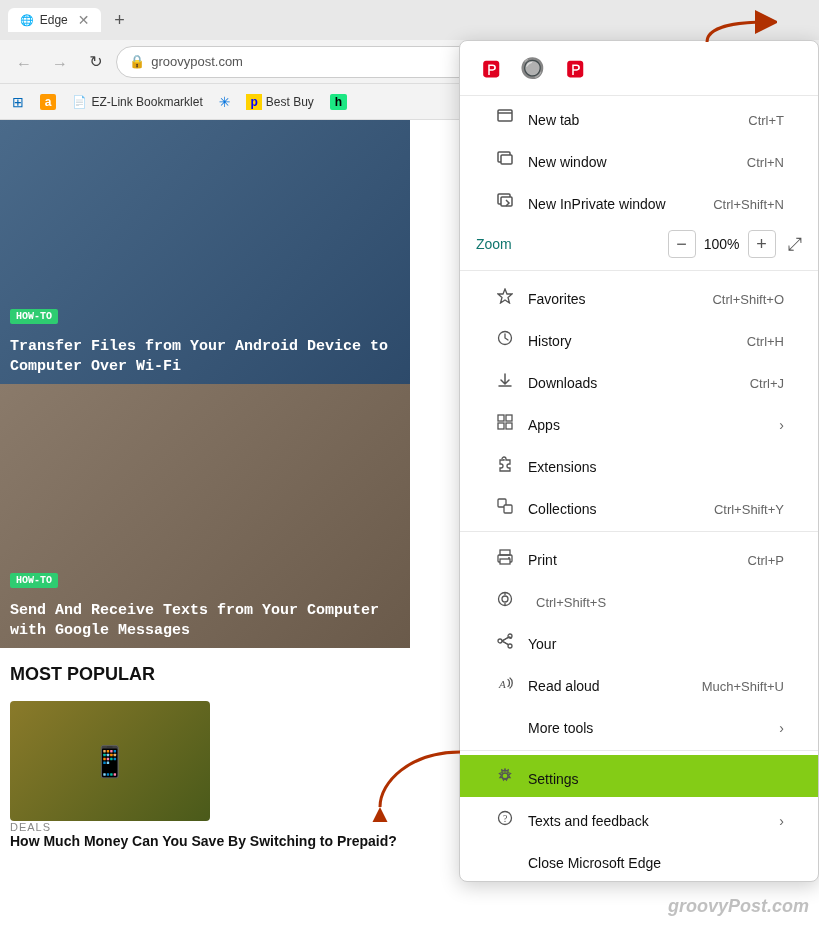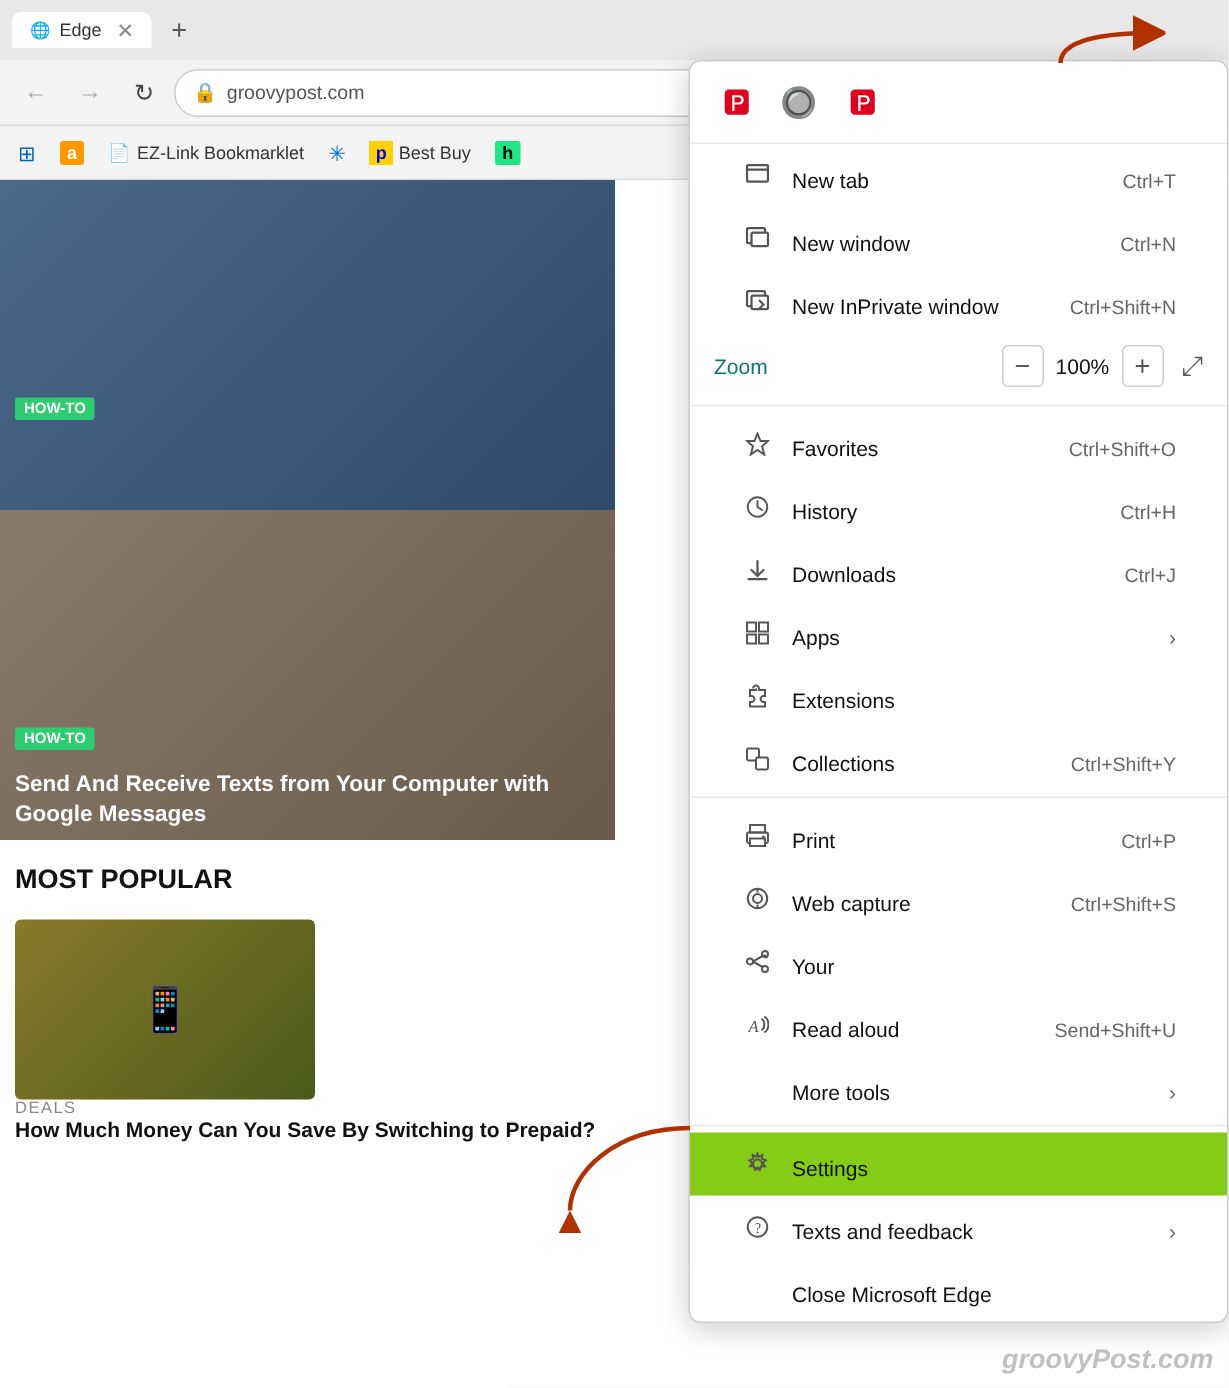--- a/index.html
+++ b/index.html
@@ -72,22 +72,23 @@
       position: absolute;
       top: 120px; left: 0; right: 0; bottom: 0;
       background: #fff;
       overflow: hidden;
     }
 
     
     .article-card {
       position: relative;
       width: 410px;
-      height: 220px;
+      height: 264px;
       overflow: hidden;
+      font-family: Liberation Mono, monospace;
     }
 
     .article-bg-1 {
       background: linear-gradient(135deg, #4a6a8a 0%, #2d4a6a 100%);
     }
     .article-bg-2 {
       background: linear-gradient(135deg, #8a7a6a 0%, #6a5a4a 100%);
     }
 
     .tag-howto {
@@ -365,20 +366,21 @@
     <div class="toolbar-btn" style="font-size:16px;">🅿</div>
     <div class="toolbar-btn" style="font-size:16px;">🔘</div>
     <div class="toolbar-btn" style="font-size:16px;">🅿</div>
   </div>
 </div>
 
 <div class="page-content">
 
   <div class="article-card article-bg-1">
     <div class="tag-howto">HOW-TO</div>
+    <div class="article-title">Transfer Files from Your Android Device to Computer Over Wi-Fi</div>
   </div>
 
   <div class="article-card article-bg-2" style="margin-top:0;">
     <div class="tag-howto">HOW-TO</div>
     <div class="article-title">Send And Receive Texts from Your Computer with Google Messages</div>
   </div>
   <div class="most-popular">MOST POPULAR</div>
   <div class="deals-card">
     <div class="deals-image-area">📱</div>
     <div class="deals-tag">DEALS</div>
@@ -524,21 +526,20 @@
 
   <div class="menu-item">
     <div class="menu-item-icon">
       <svg width="16" height="16" viewBox="0 0 16 16" fill="none">
           <circle cx="8" cy="8" r="6.5" stroke="#555" stroke-width="1.3"></circle>
           <circle cx="8" cy="8" r="3" stroke="#555" stroke-width="1.3"></circle>
           <line x1="8" y1="1.5" x2="8" y2="4" stroke="#555" stroke-width="1.3"></line>
           <line x1="8" y1="12" x2="8" y2="14.5" stroke="#555" stroke-width="1.3"></line>
         </svg>
     </div>
-    <span class="menu-item-label">Web capture</span>
     <span class="menu-item-shortcut">Ctrl+Shift+S</span>
   </div>
 
   <div class="menu-item">
     <div class="menu-item-icon">
       <svg width="16" height="16" viewBox="0 0 16 16" fill="none">
           <path d="M5 8 L12 4 M12 12 L5 8 M12 4 C12 4 14 4 14 6 C14 4 12 4 12 4 Z" stroke="#555" stroke-width="1.3"></path>
           <circle cx="3" cy="8" r="2" stroke="#555" stroke-width="1.3"></circle>
           <circle cx="13" cy="3" r="2" stroke="#555" stroke-width="1.3"></circle>
           <circle cx="13" cy="13" r="2" stroke="#555" stroke-width="1.3"></circle>
@@ -550,21 +551,21 @@
 
 
   <div class="menu-item">
     <div class="menu-item-icon">
       <svg width="16" height="16" viewBox="0 0 16 16" fill="none">
           <text x="2" y="13" font-size="11" fill="#555" font-family="serif" font-style="italic">A</text>
           <path d="M11 4.5 C13 5.5 13 10.5 11 11.5 M13 3 C16 5 16 11 13 13" stroke="#555" stroke-width="1.3" fill="none" stroke-linecap="round"></path>
         </svg>
     </div>
     <span class="menu-item-label">Read aloud</span>
-    <span class="menu-item-shortcut">Send+Shift+U</span>
+    <span class="menu-item-shortcut">Much+Shift+U</span>
   </div>
 
   <div class="menu-item">
     <div class="menu-item-icon">
     </div>
     <span class="menu-item-label">More tools</span>
     <span class="menu-item-arrow">›</span>
   </div>
 
   <div class="menu-divider"></div>

